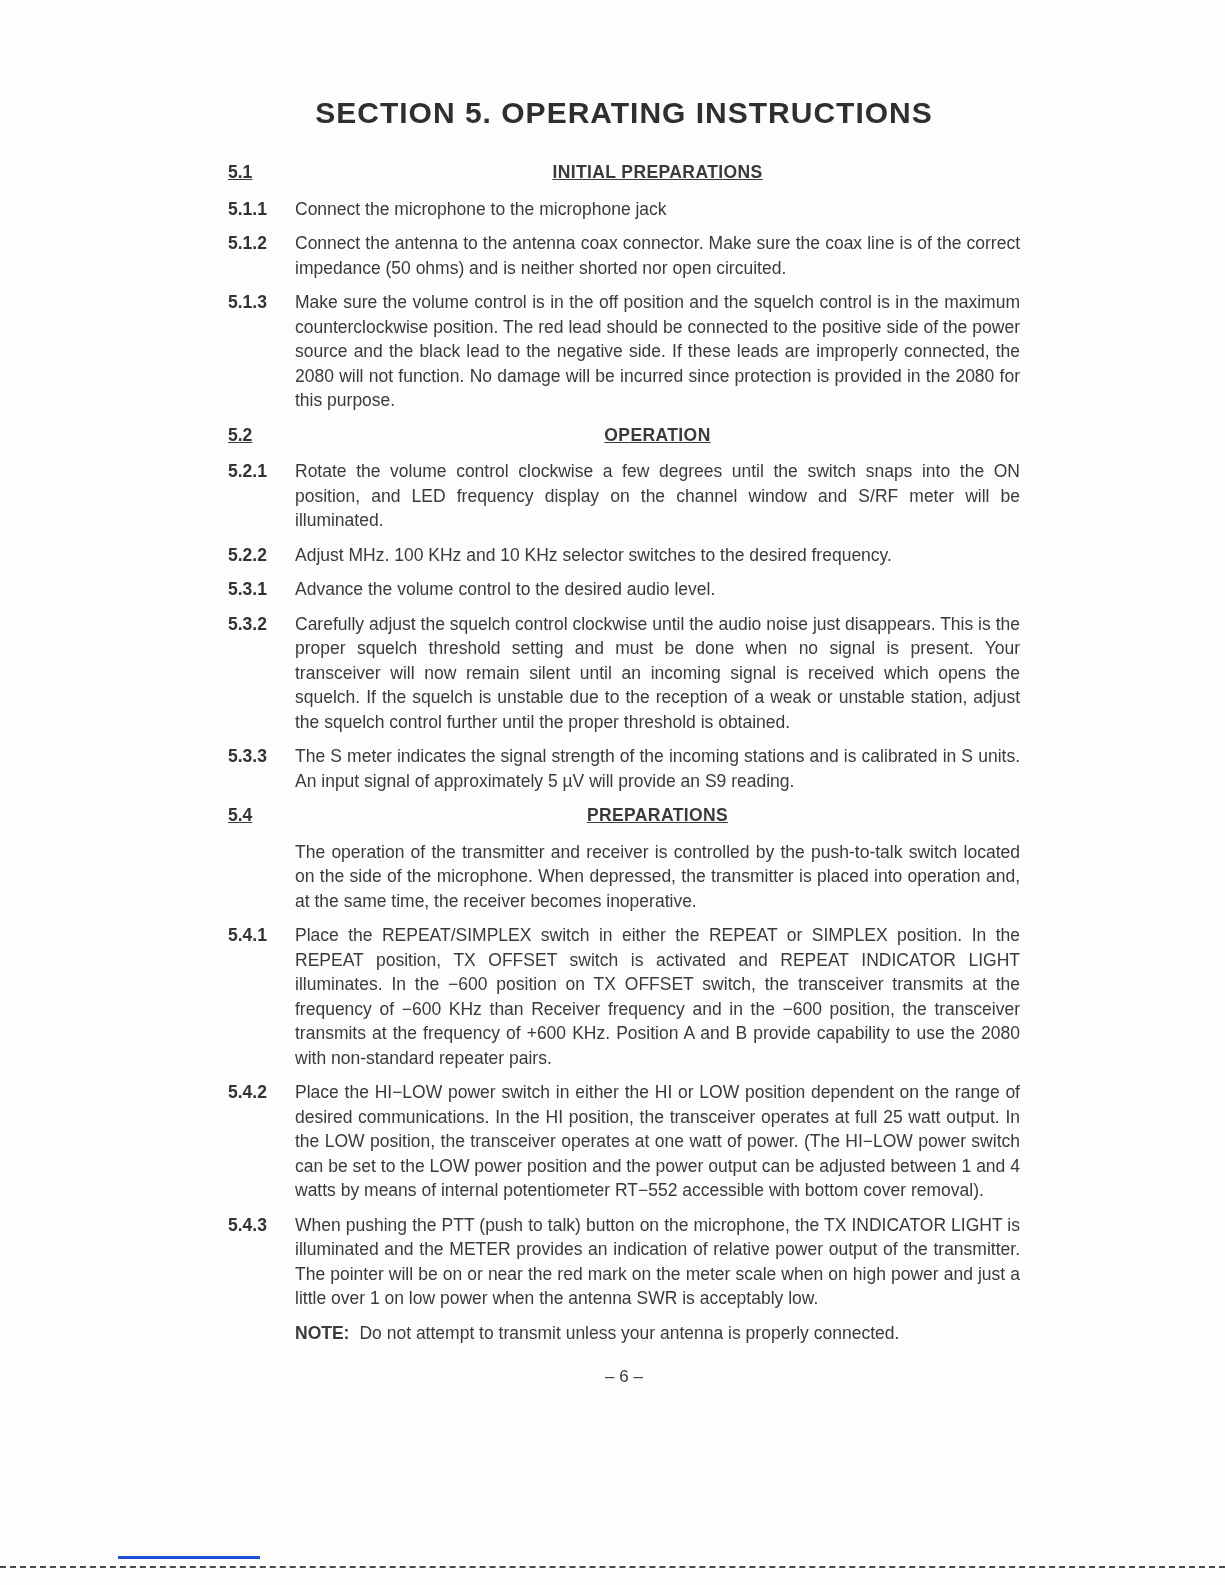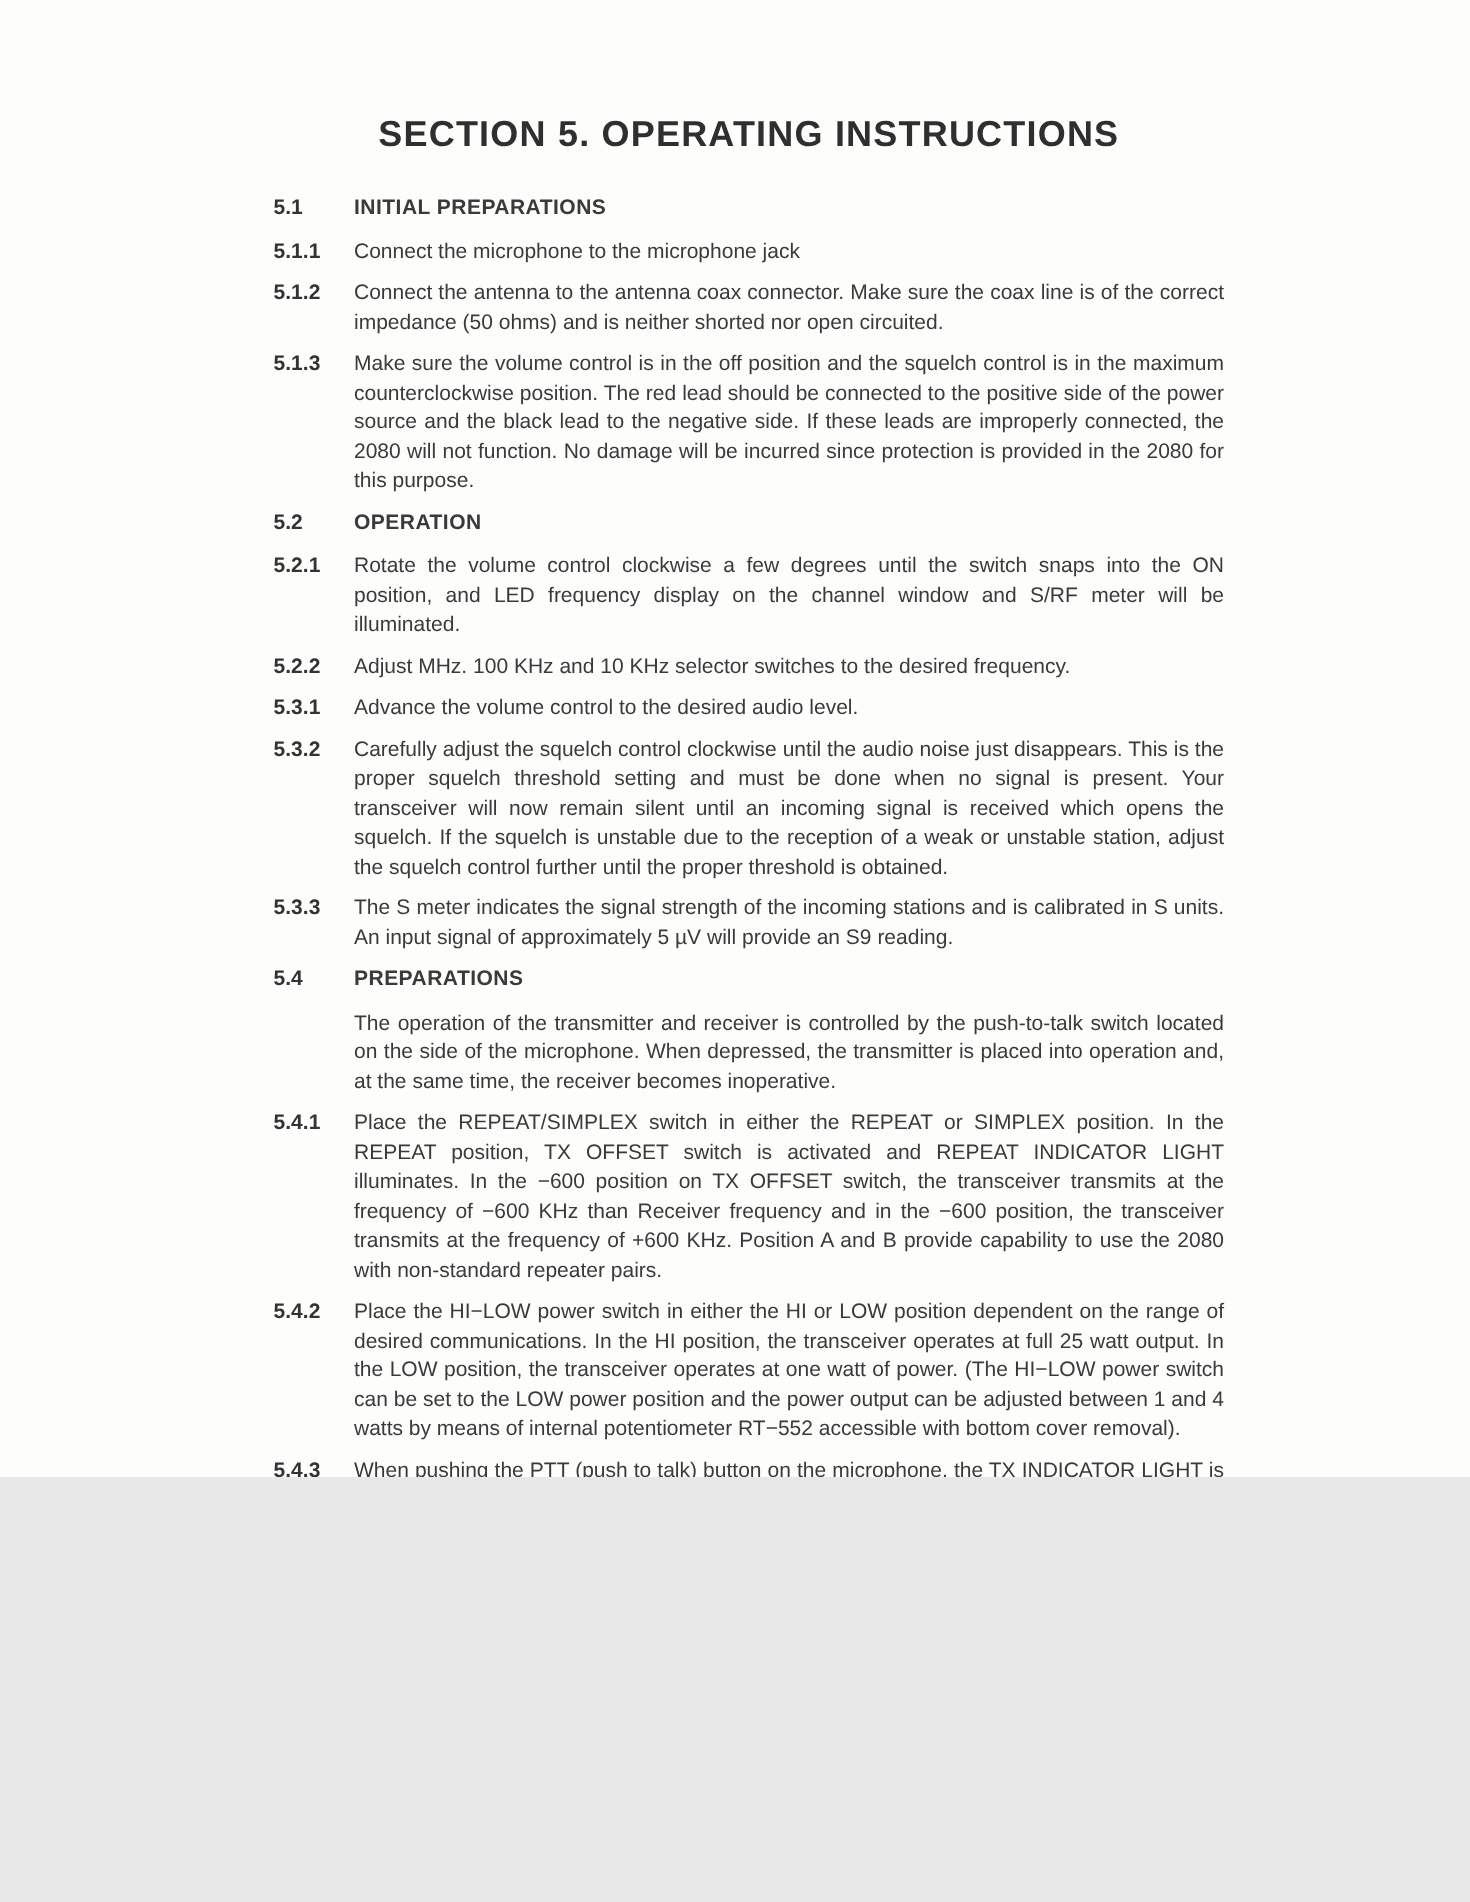--- a/index.html
+++ b/index.html
@@ -3,21 +3,21 @@
 <meta charset="utf-8">
 <style>
   html, body {
     margin: 0;
     padding: 0;
     background: #e8e8e8;
   }
   .page {
     position: relative;
     width: 1225px;
-    height: 1231px;
+    height: 1585px;
     margin: 0 auto;
     background: #fdfdfc;
     font-family: "Liberation Sans", sans-serif;
     color: #3a3a3a;
     overflow: hidden;
     box-sizing: border-box;
   }
   .content {
     position: absolute;
     left: 228px;
@@ -45,25 +45,26 @@
     font-weight: bold;
     color: #333;
   }
   .block .txt {
     flex: 1;
     text-align: justify;
   }
   .block.heading {
     margin-top: 4px;
     margin-bottom: 12px;
+    text-decoration: underline;
   }
   .block.heading .txt {
     font-weight: bold;
     letter-spacing: 0.4px;
-    text-align: left;
+    text-align: center;
   }
   .block.note-block {
     margin-top: 4px;
     align-items: center;
   }
   .note-label {
     font-weight: bold;
     margin-right: 10px;
   }
   .page-number {

